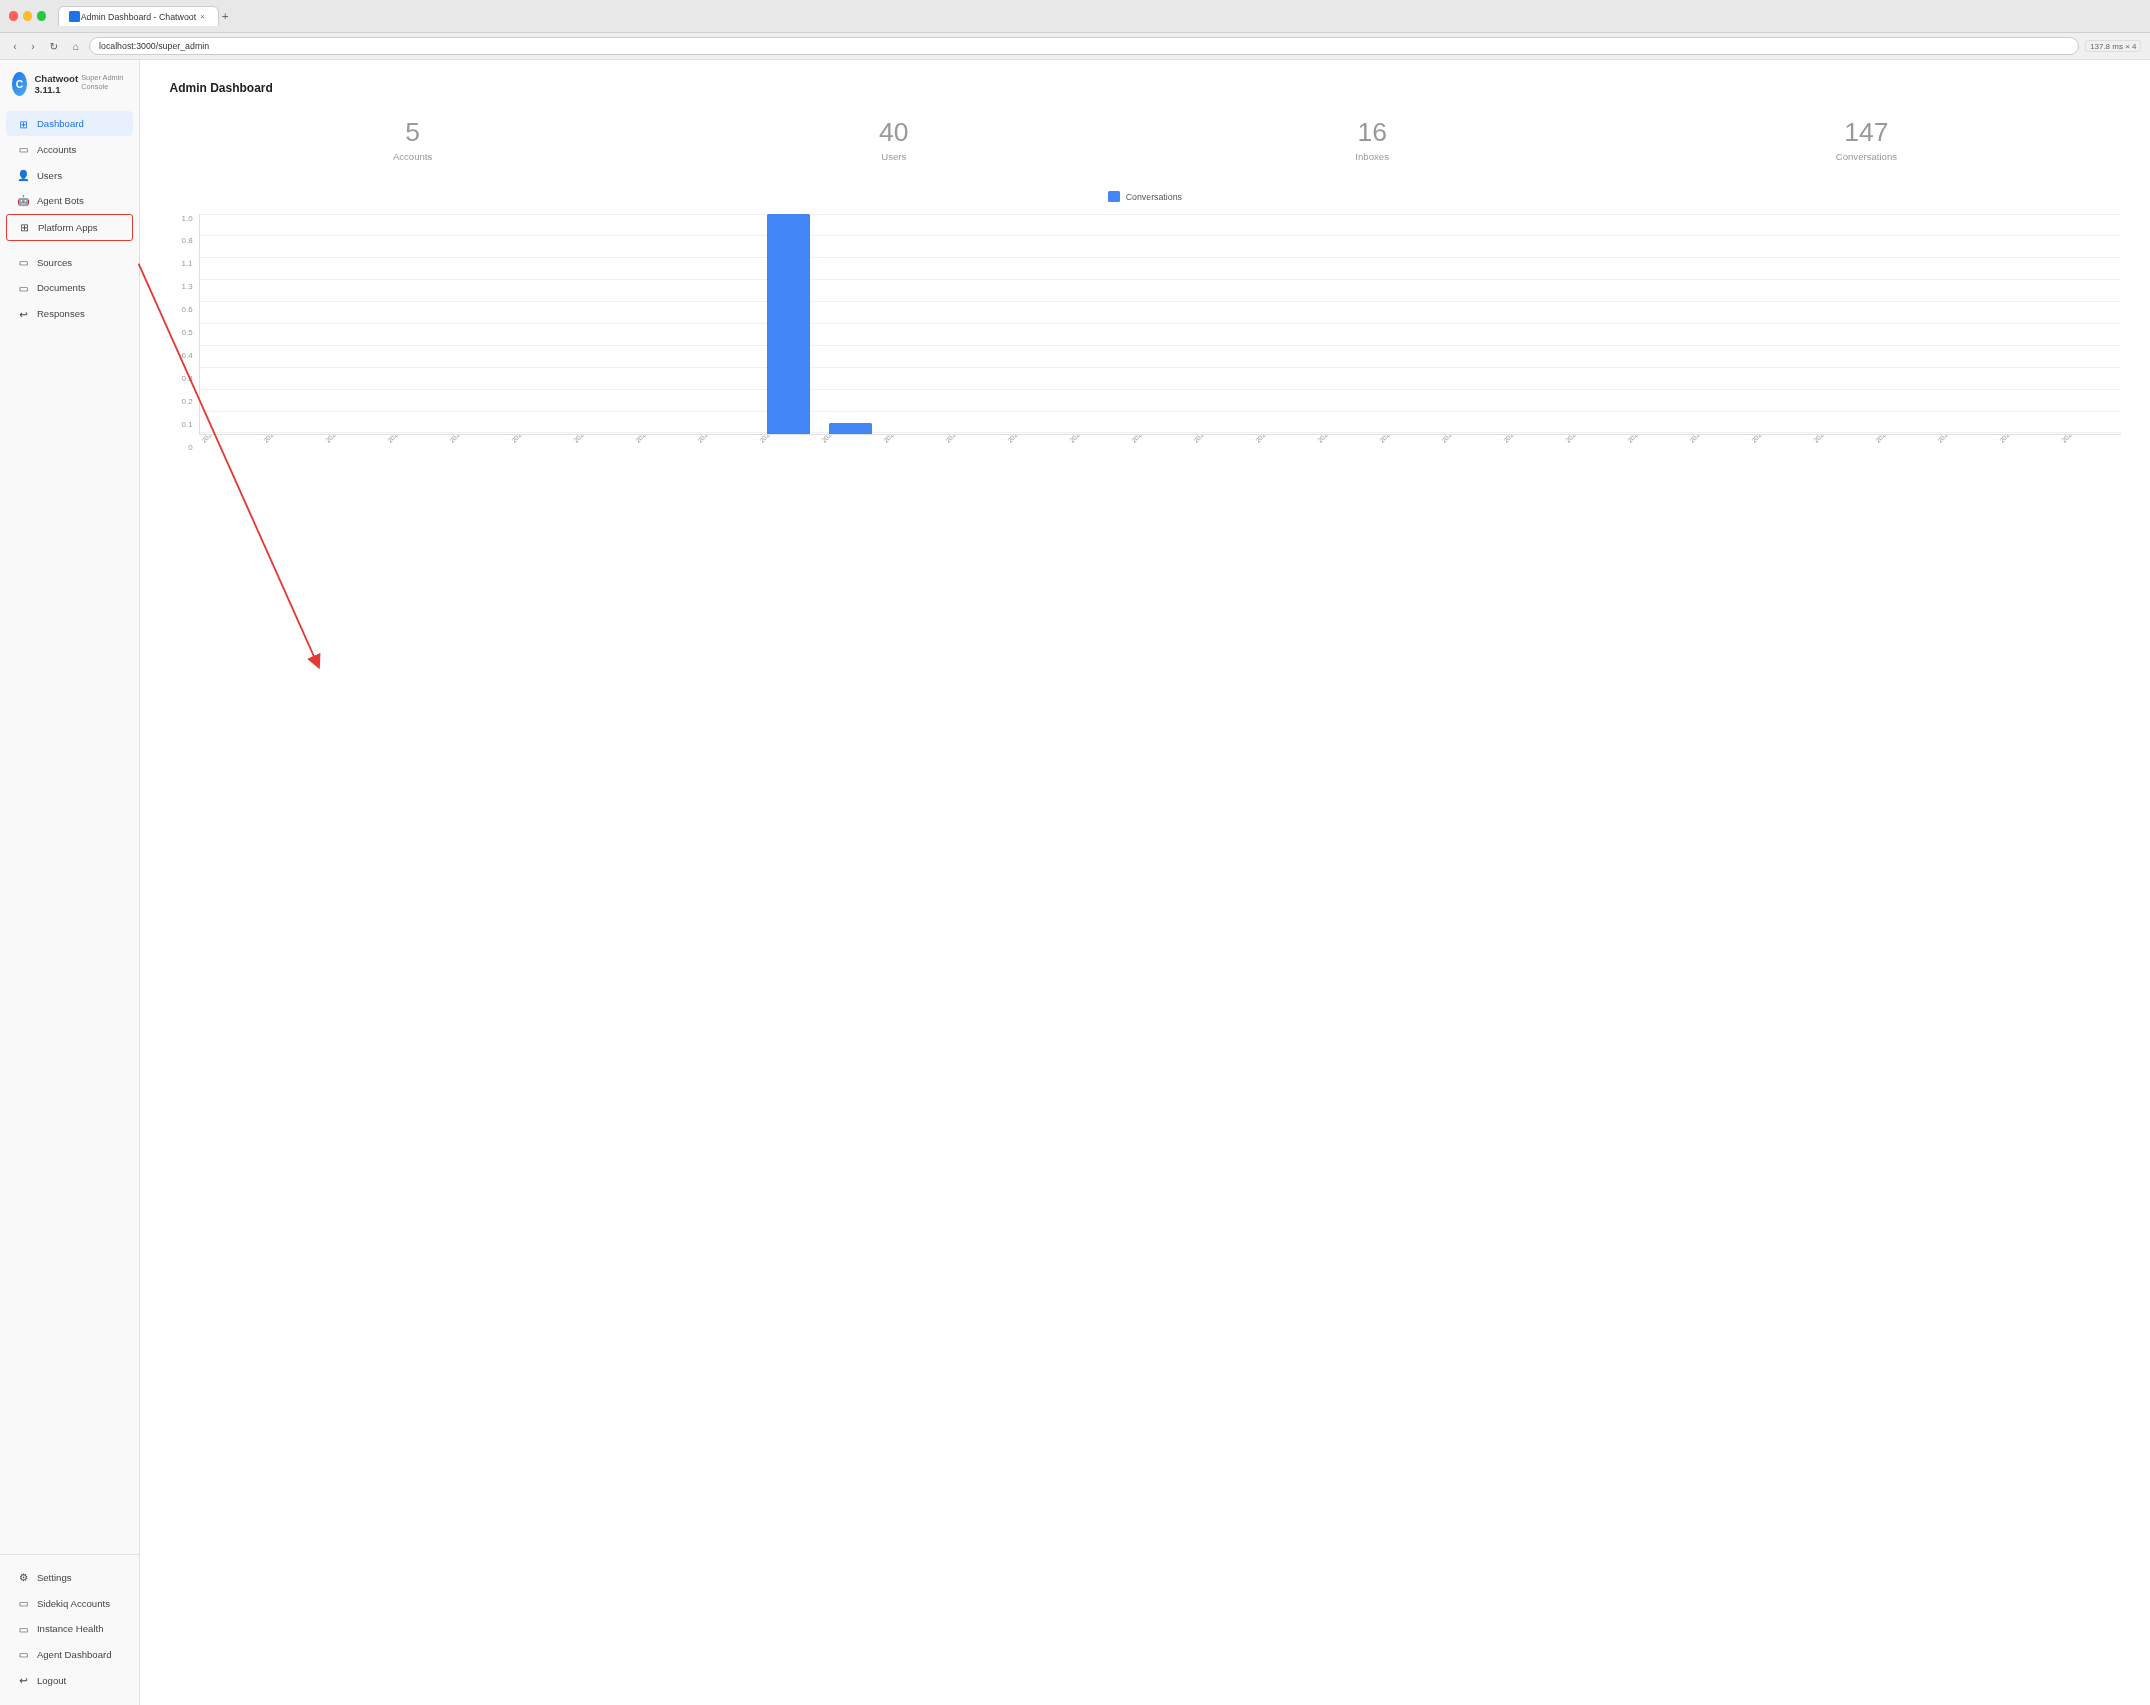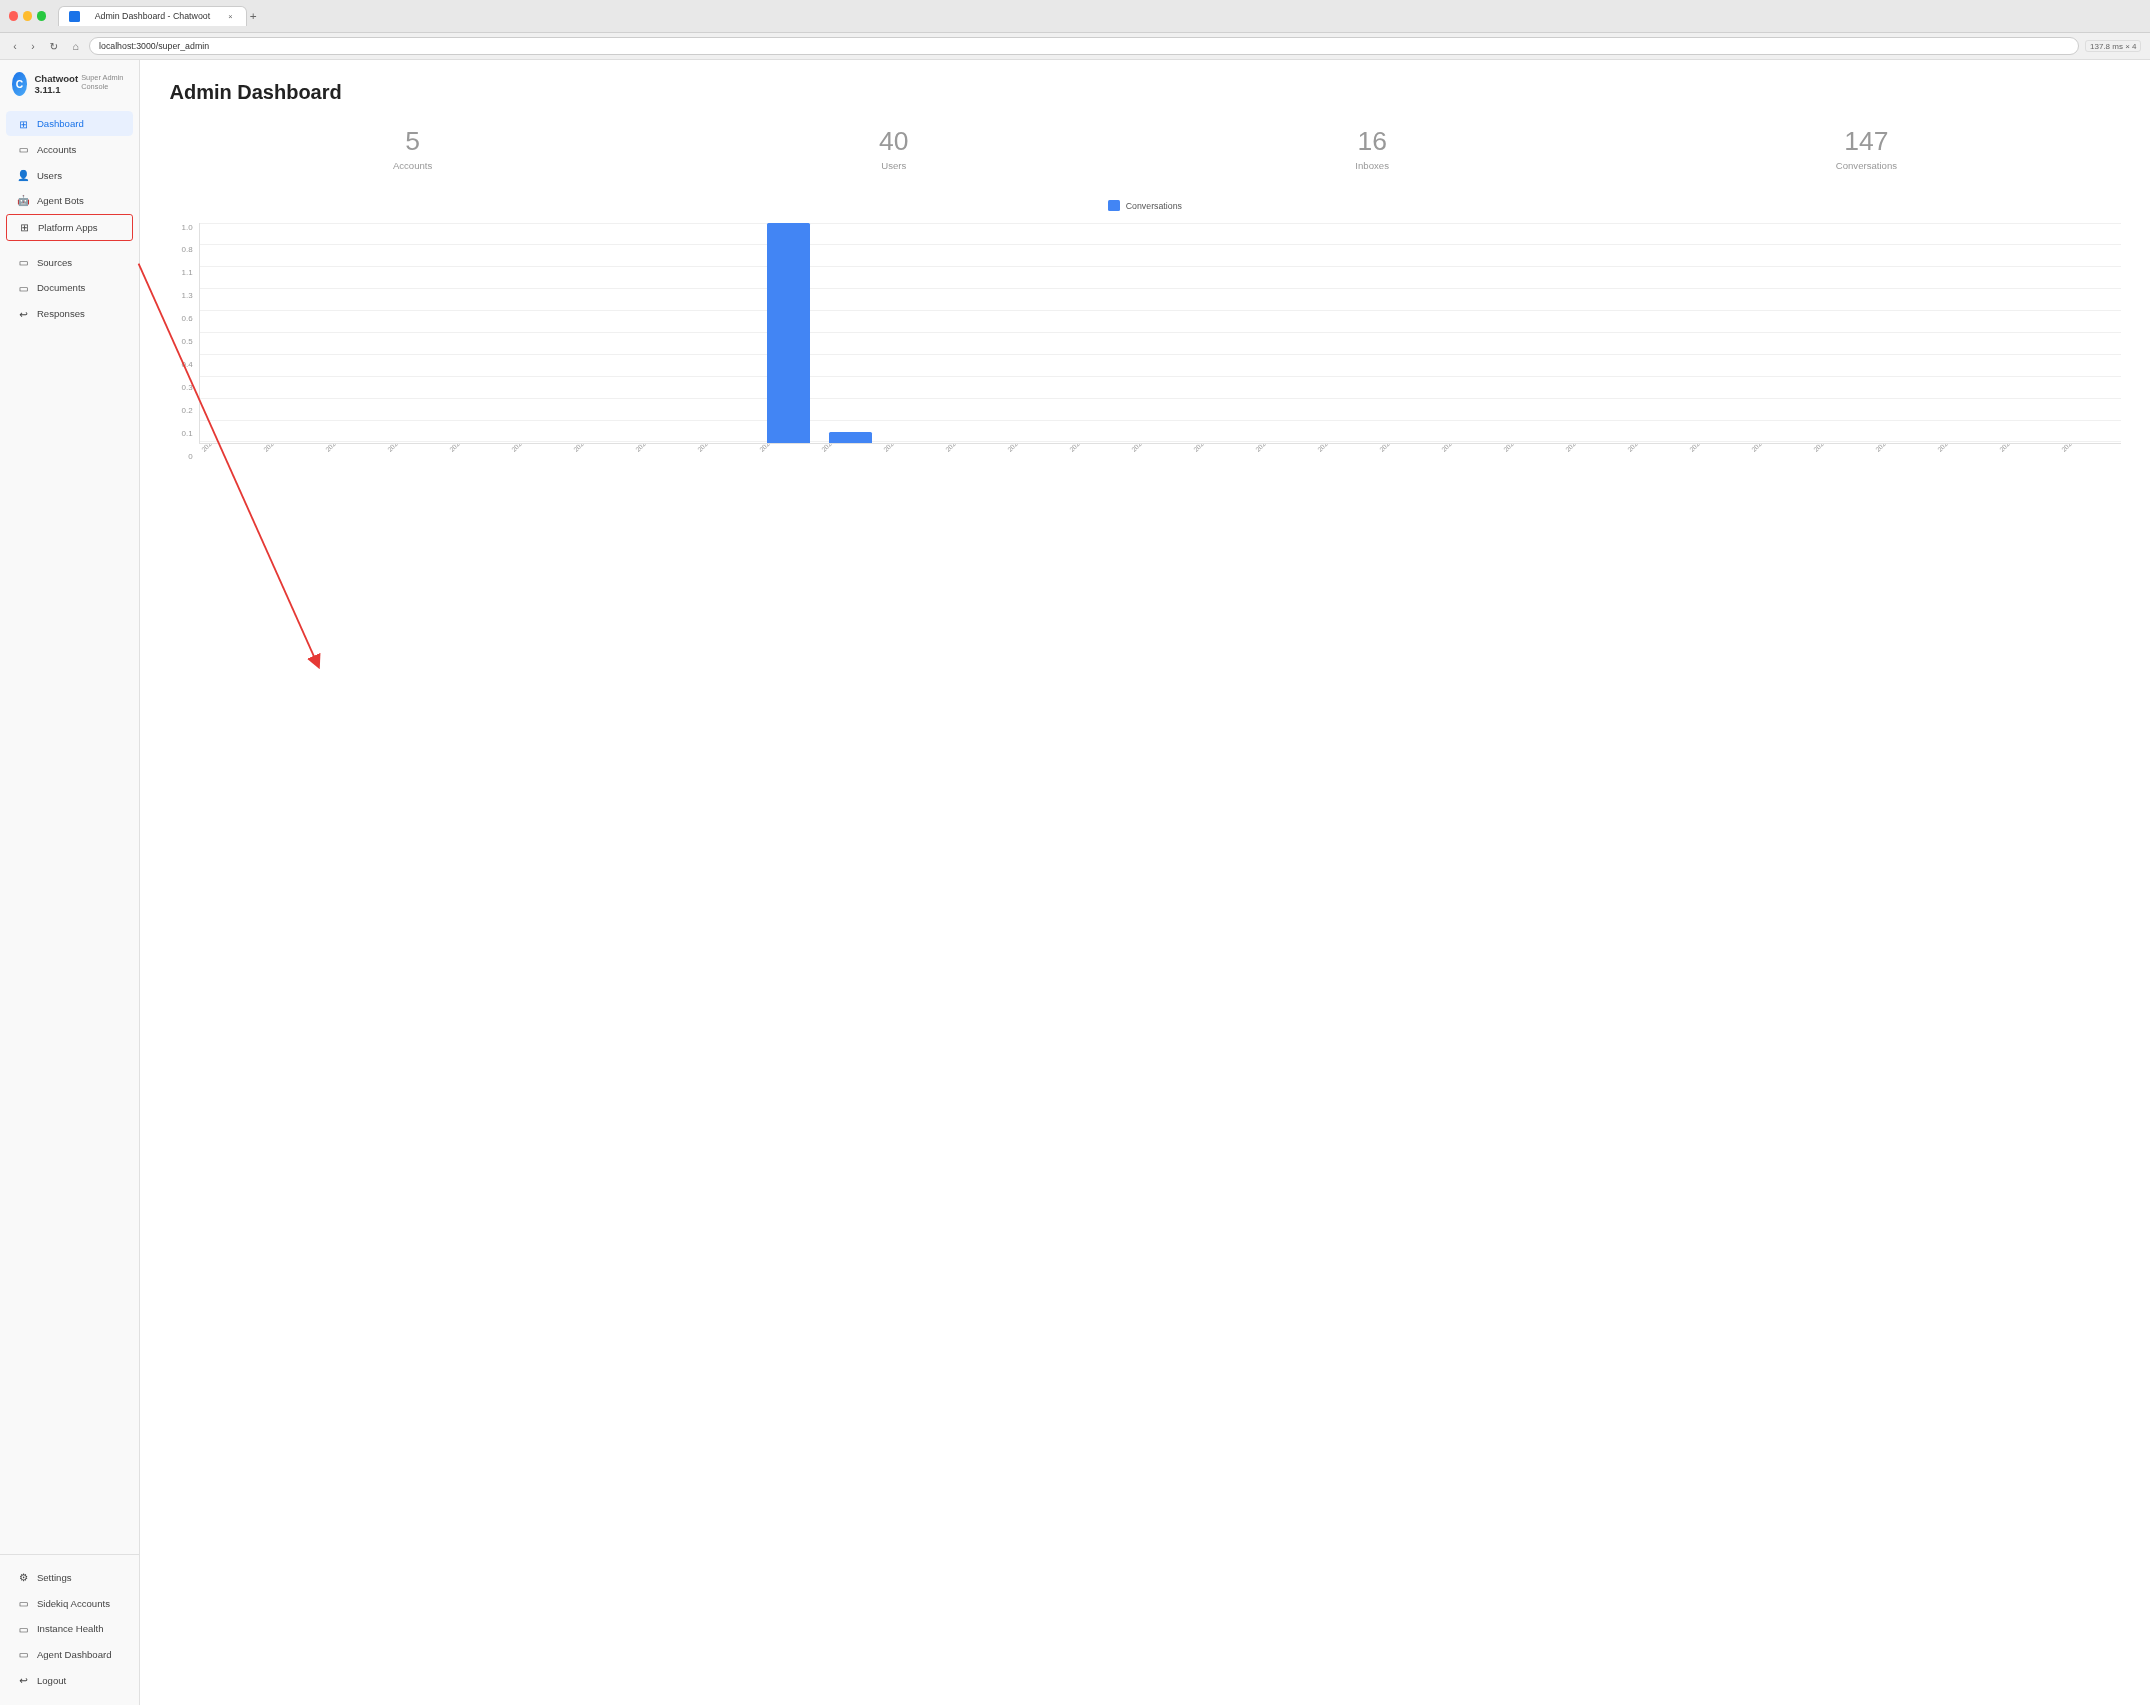--- a/index.html
+++ b/index.html
@@ -6,21 +6,21 @@
     body { font-family: -apple-system, BlinkMacSystemFont, 'Segoe UI', sans-serif; background: #f5f5f7; display: flex; flex-direction: column; height: 100vh; overflow: hidden; }
 
     
     .browser-chrome { background: #e8e8e8; padding: 5.9px 8.8px; display: flex; align-items: center; gap: 5.9px; border-bottom: 0.7px solid #d0d0d0; min-height: 32px; }
     .traffic-lights { display: flex; gap: 4.4px; }
     .traffic-light { width: 9.6px; height: 9.6px; border-radius: 50%; }
     .tl-red { background: #ff5f57; }
     .tl-yellow { background: #febc2e; }
     .tl-green { background: #28c840; }
     .tab-bar { display: flex; align-items: center; margin-left: 5.9px; }
-    .tab { background: white; border-radius: 5.9px 5.9px 0 0; padding: 4.4px 10.3px; font-size: 8.8px; color: #333; display: flex; align-items: flex-start; gap: 15px; border: 0.7px solid #ccc; border-bottom: none; }
+    .tab { background: white; border-radius: 5.9px 5.9px 0 0; padding: 4.4px 10.3px; font-size: 8.8px; color: #333; display: flex; align-items: flex-end; gap: 1px; border: 0.7px solid #ccc; border-bottom: none; }
     .tab-favicon { width: 10.3px; height: 10.3px; background: #1a73e8; border-radius: 1.5px; }
     .tab-close { width: 10.3px; height: 10.3px; display: flex; align-items: center; justify-content: center; border-radius: 50%; font-size: 7.4px; color: #666; cursor: pointer; }
     .new-tab { background: none; border: none; font-size: 11.8px; cursor: pointer; color: #666; margin-left: 2.9px; }
     .address-bar-row { display: flex; align-items: center; gap: 5.9px; background: #f0f0f0; padding: 4.4px 8.8px; border-bottom: 0.7px solid #ddd; }
     .nav-btn { background: none; border: none; font-size: 10.3px; cursor: pointer; color: #666; padding: 1.5px 4.4px; }
     .address-bar { flex: 1; background: white; border: 0.7px solid #ccc; border-radius: 14.7px; padding: 2.9px 8.8px; font-size: 8.8px; color: #333; display: flex; align-items: center; gap: 4.4px; }
     .address-bar span { color: #333; }
     .timing-badge { font-size: 8px; color: #666; background: #f0f0f0; border: 0.7px solid #ddd; border-radius: 2.9px; padding: 0.7px 3.7px; }
 
     
@@ -36,21 +36,21 @@
 
     .sidebar-nav { flex: 1; }
     .nav-item { display: flex; align-items: center; gap: 7.4px; padding: 6.6px 11.8px; font-size: 9.6px; color: #444; cursor: pointer; border-radius: 4.4px; margin: 0.7px 5.9px; }
     .nav-item.active { background: #e8f0fe; color: #1a73e8; font-weight: 500; }
     .nav-icon { width: 11.8px; height: 11.8px; display: flex; align-items: center; justify-content: center; font-size: 10.3px; flex-shrink: 0; }
 
     .sidebar-bottom { padding-top: 8.8px; border-top: 0.7px solid #e0e0e0; margin-top: 5.9px; }
 
     
     .main { flex: 1; overflow-y: auto; padding: 20.6px 29.5px; background: white; position: relative; }
-    .page-title { font-size: 20px; font-weight: 600; color: #222; margin-bottom: 22px; }
+    .page-title { font-size: 12px; font-weight: 600; color: #222; margin-bottom: 22px; }
 
     
     .stats-row { display: flex; justify-content: space-around; margin-bottom: 29.5px; text-align: center; }
     .stat-item { display: flex; flex-direction: column; align-items: center; gap: 2.9px; }
     .stat-number { font-size: 26.5px; color: #999; font-weight: 300; }
     .stat-label { font-size: 9.6px; color: #999; }
 
     
     .chart-container { position: relative; margin-top: 7.4px; }
     .chart-legend { display: flex; align-items: center; gap: 5.9px; justify-content: center; margin-bottom: 11.8px; }

